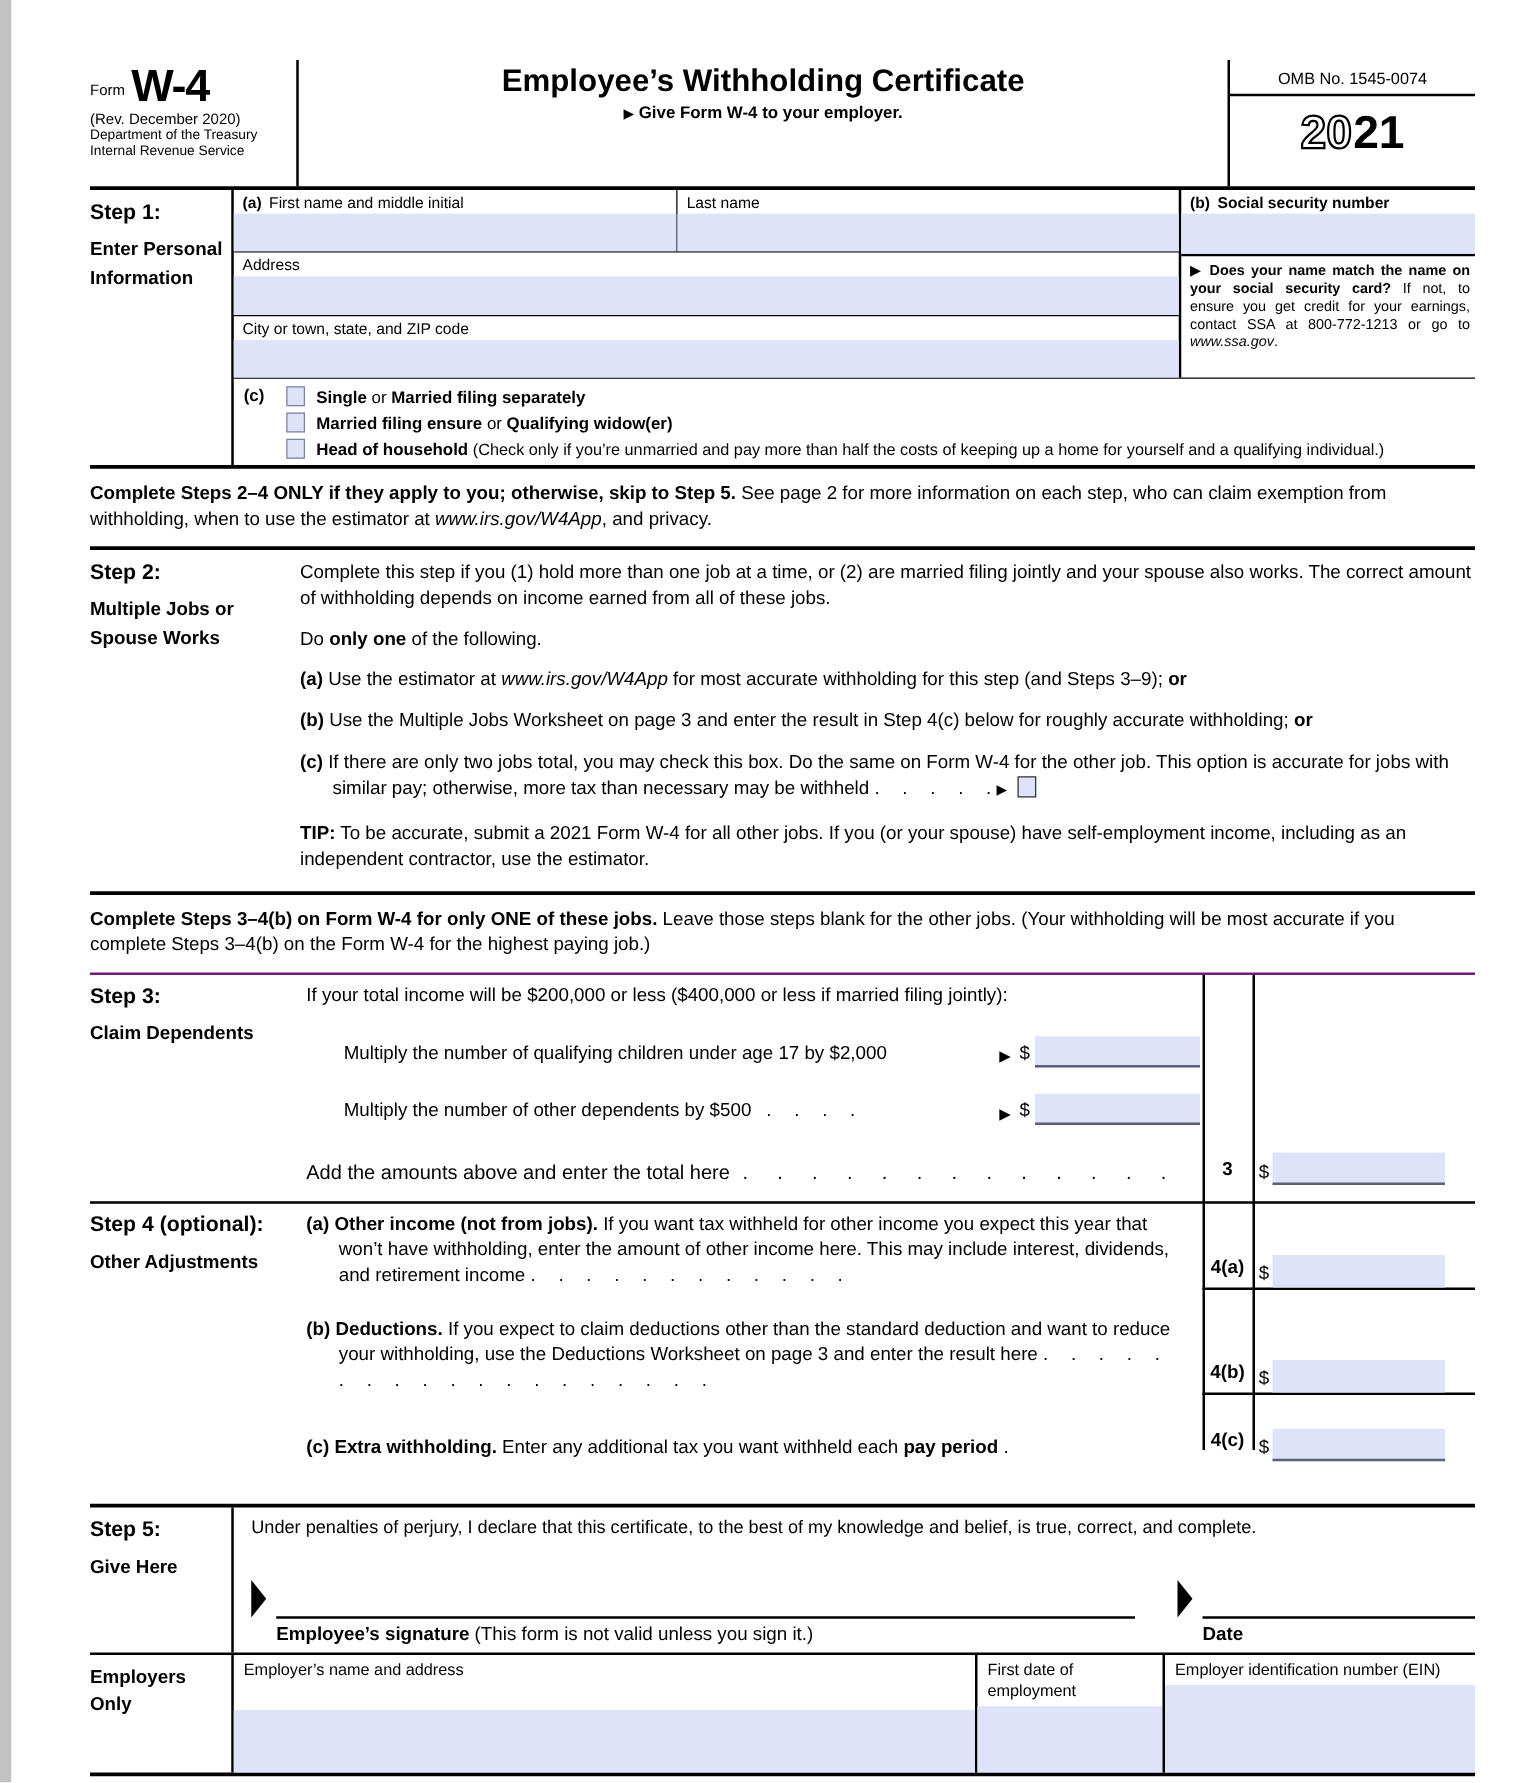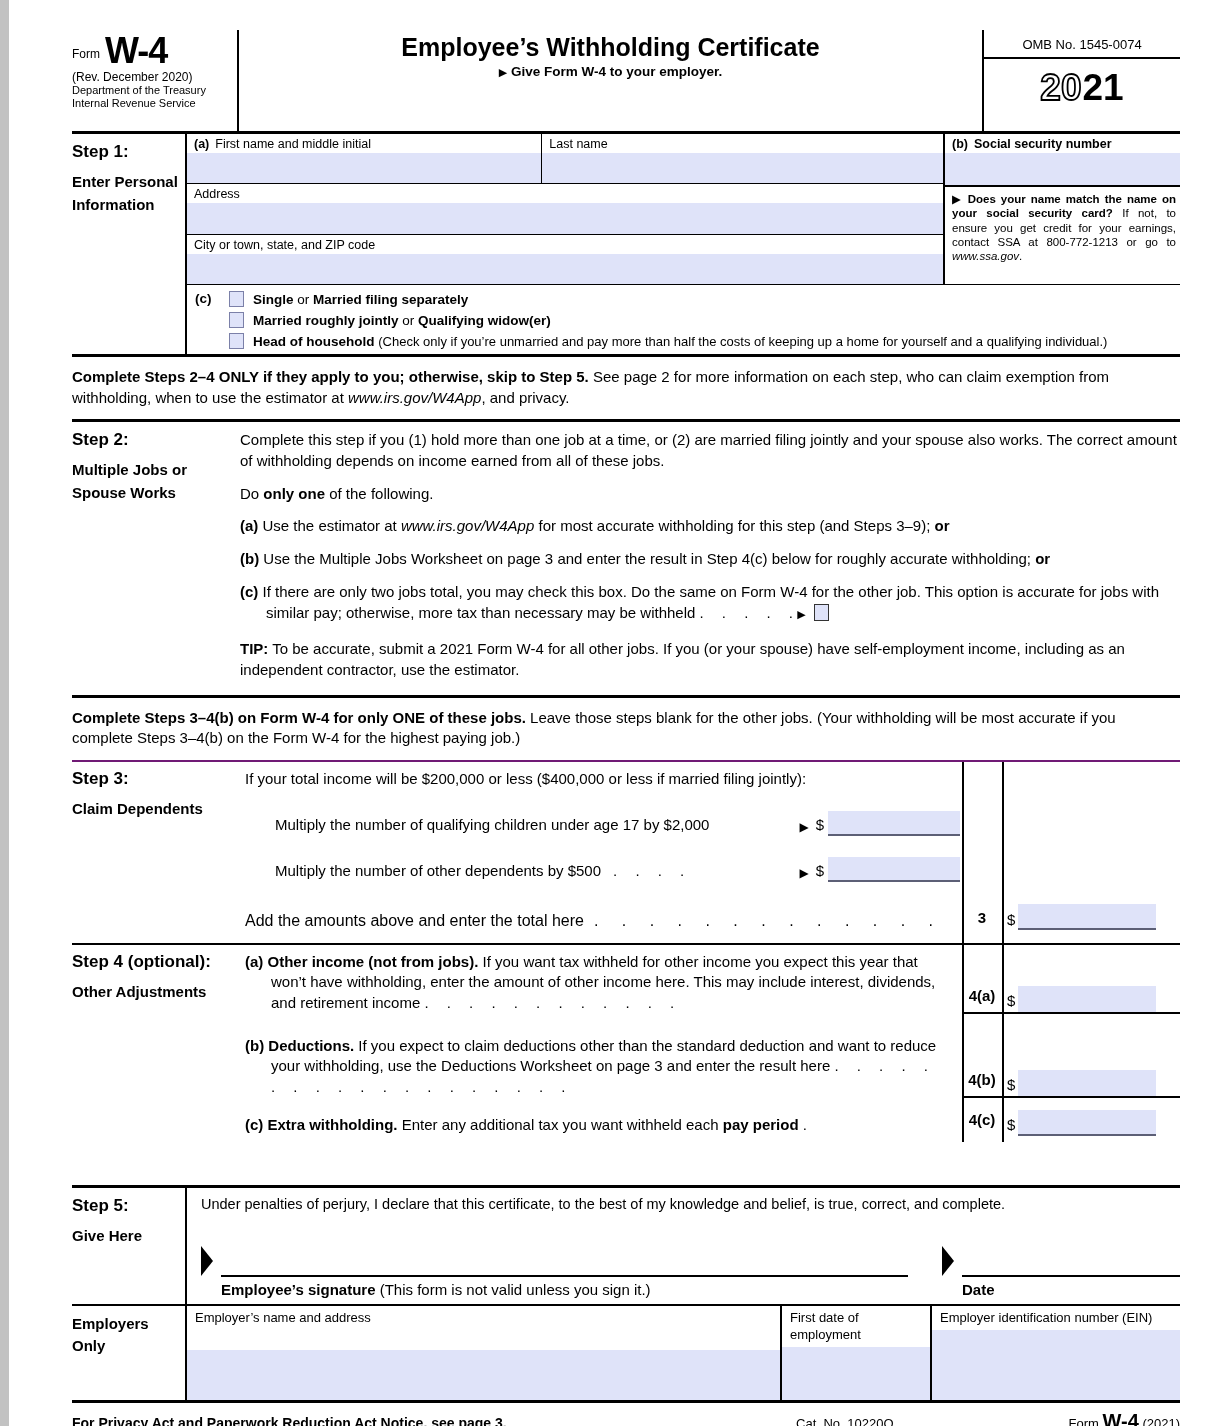--- a/index.html
+++ b/index.html
@@ -4,21 +4,21 @@
 <style>
   * { box-sizing: border-box; }
   html,body { margin:0; padding:0; }
   body {
     width:1210px; height:1426px; overflow:hidden; background:#fff;
     font-family:"Liberation Sans","DejaVu Sans",sans-serif; color:#000;
     position:relative;
     --blue:#dfe3f9;
   }
   .edge-left { position:absolute; left:0; top:0; width:9px; height:1426px; background:#c2c2c2; }
-  .page { position:absolute; left:0; top:0; width:1210px; height:1426px; padding:30px 30px 0 72px; }
+  .page { position:absolute; left:0; top:0; width:1210px; height:1426px; padding:48px 30px 0 72px; }
   .b { font-weight:bold; }
   .i { font-style:italic; }
 
   
   .header { display:flex; border-bottom:3px solid #000; height:104px; }
   .h-left { width:165px; padding:6px 6px 0 0; }
   .form-line { display:flex; align-items:flex-end; }
   .form-word { font-size:12px; margin:0 5px 5px 0; }
   .form-number { font-size:36px; font-weight:bold; letter-spacing:-1px; line-height:0.82; }
   .rev { font-size:12px; margin-top:4px; }
@@ -97,21 +97,21 @@
   .r-amt .dol { font-size:15px; padding-bottom:2px; }
   .abox { width:138px; height:26px; background:var(--blue); border-bottom:2px solid #5c5f76; margin-left:3px; }
   .abox.nob { border-bottom:none; }
   .t3-row3 { margin-top:17px; height:31px; }
   .t3-row3 .leader { flex:1; overflow:hidden; white-space:nowrap; margin-left:10px; }
   .t34-div { border-top:2px solid #000; margin-top:13px; }
   .t4row .m { width:717px; padding-right:16px; padding-left:26px; text-indent:-26px; }
   .t4row .n { width:40px; text-align:center; font-weight:bold; font-size:15px; padding-bottom:5px; }
   .t4row .a { width:178px; display:flex; align-items:flex-end; padding-left:5px; }
   .pb { border-bottom:2px solid #000; }
-  .r4a { margin-top:7px; } .r4b { margin-top:22px; } .r4c { margin-top:12px; }
+  .r4a { margin-top:7px; } .r4b { margin-top:22px; } .r4c { margin-top:27px; }
 
   
   .step5 { display:flex; border-top:3px solid #000; border-bottom:2px solid #000; height:121px; margin-top:21px; }
   .s5-label { width:113px; padding-top:8px; }
   .s5-body { flex:1; border-left:2px solid #000; padding:8px 0 0 14px; display:flex; flex-direction:column; justify-content:space-between; }
   .decl { font-size:14.5px; }
   .sigrow { display:flex; align-items:flex-end; padding-bottom:6px; }
   .sarrow { width:0; height:0; border-left:12px solid #000; border-top:15px solid transparent; border-bottom:15px solid transparent; margin:0 8px 22px 0; flex:none; }
   .sigblock { flex:1; margin-right:34px; }
   .sline { border-bottom:2px solid #000; height:24px; }
@@ -208,21 +208,21 @@
       </div>
       <div class="s1-filing">
         <div class="c-tag">(c)</div>
         <div class="options">
           <div class="opt">
             <span class="checkbox"></span>
             <span class="opt-text"><span class="b">Single</span><span> or </span><span class="b">Married filing separately</span></span>
           </div>
           <div class="opt">
             <span class="checkbox"></span>
-            <span class="opt-text"><span class="b">Married roughly jointly</span><span> or </span><span class="b">Qualifying widow(er)</span></span>
+            <span class="opt-text"><span class="b">Married filing ensure</span><span> or </span><span class="b">Qualifying widow(er)</span></span>
           </div>
           <div class="opt">
             <span class="checkbox"></span>
             <span class="opt-text"><span class="b">Head of household</span><span> </span><span class="sm">(Check only if you’re unmarried and pay more than half the costs of keeping up a home for yourself and a qualifying individual.)</span></span>
           </div>
         </div>
       </div>
     </div>
   </div>
 

